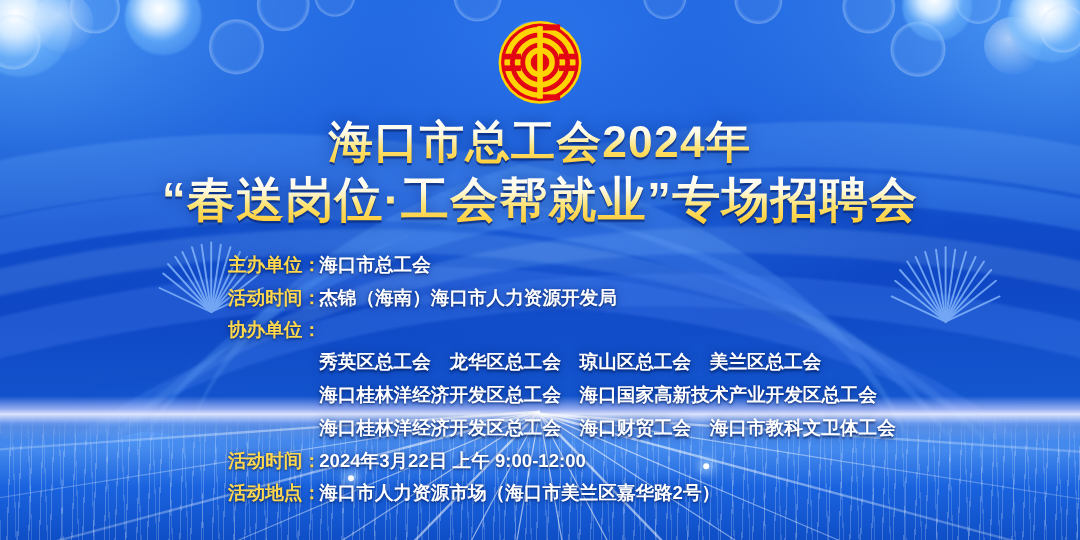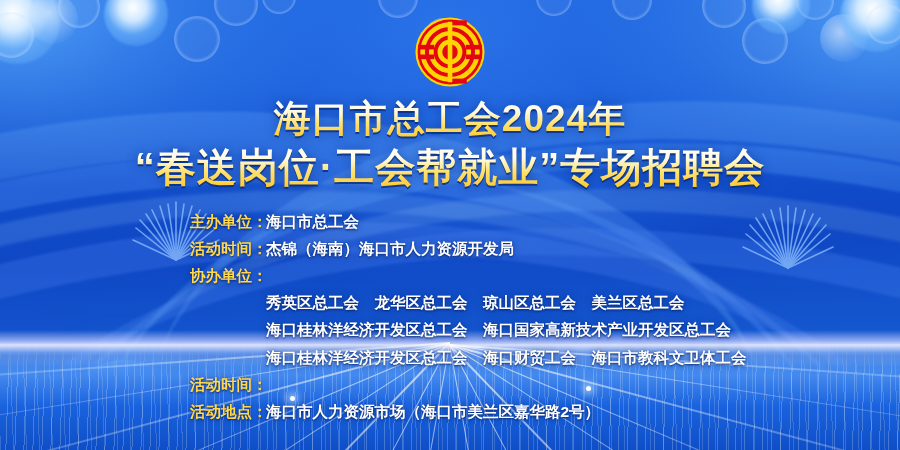--- a/index.html
+++ b/index.html
@@ -271,20 +271,21 @@
         <span class="val">秀英区总工会　龙华区总工会　琼山区总工会　美兰区总工会</span>
       </div>
       <div class="row indent">
         <span class="val">海口桂林洋经济开发区总工会　海口国家高新技术产业开发区总工会</span>
       </div>
       <div class="row indent">
         <span class="val">海口桂林洋经济开发区总工会　海口财贸工会　海口市教科文卫体工会</span>
       </div>
       <div class="row">
         <span class="lbl">活动时间：</span>
+        <span class="val">2024年3月22日 上午 9:00-12:00</span>
       </div>
       <div class="row">
         <span class="lbl">活动地点：</span>
         <span class="val">海口市人力资源市场（海口市美兰区嘉华路2号）</span>
       </div>
     </div>
 
 </div>
 
 </body></html>

